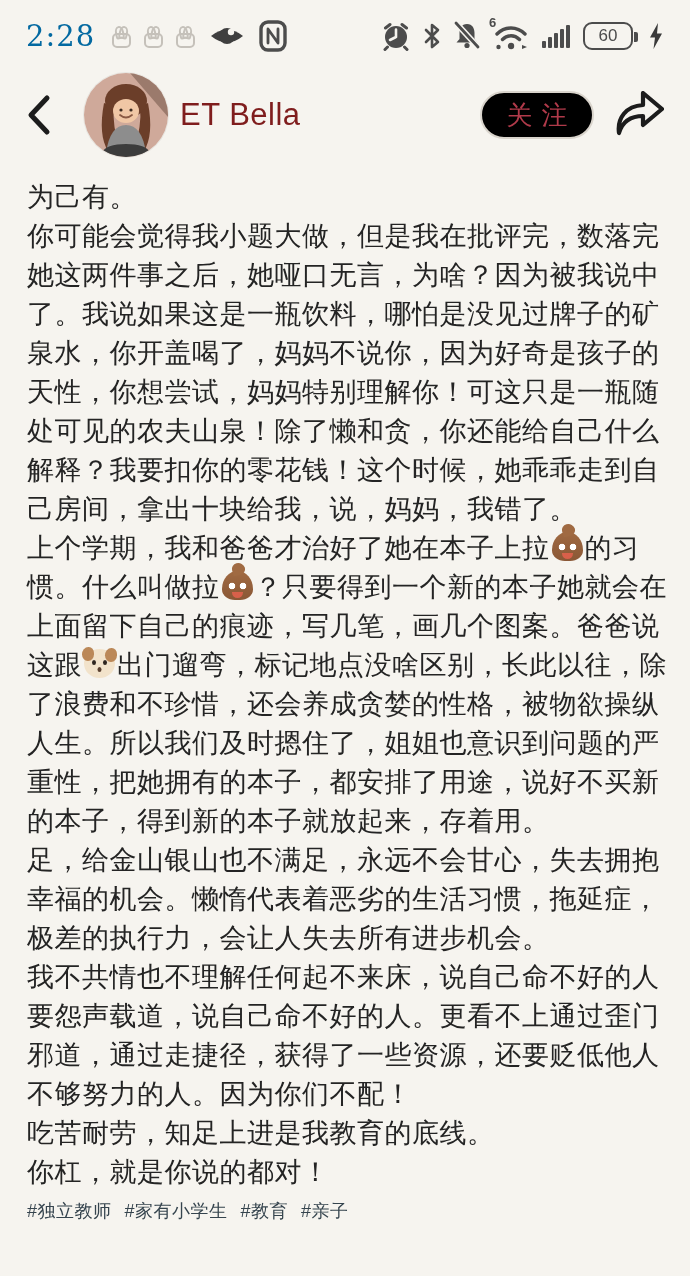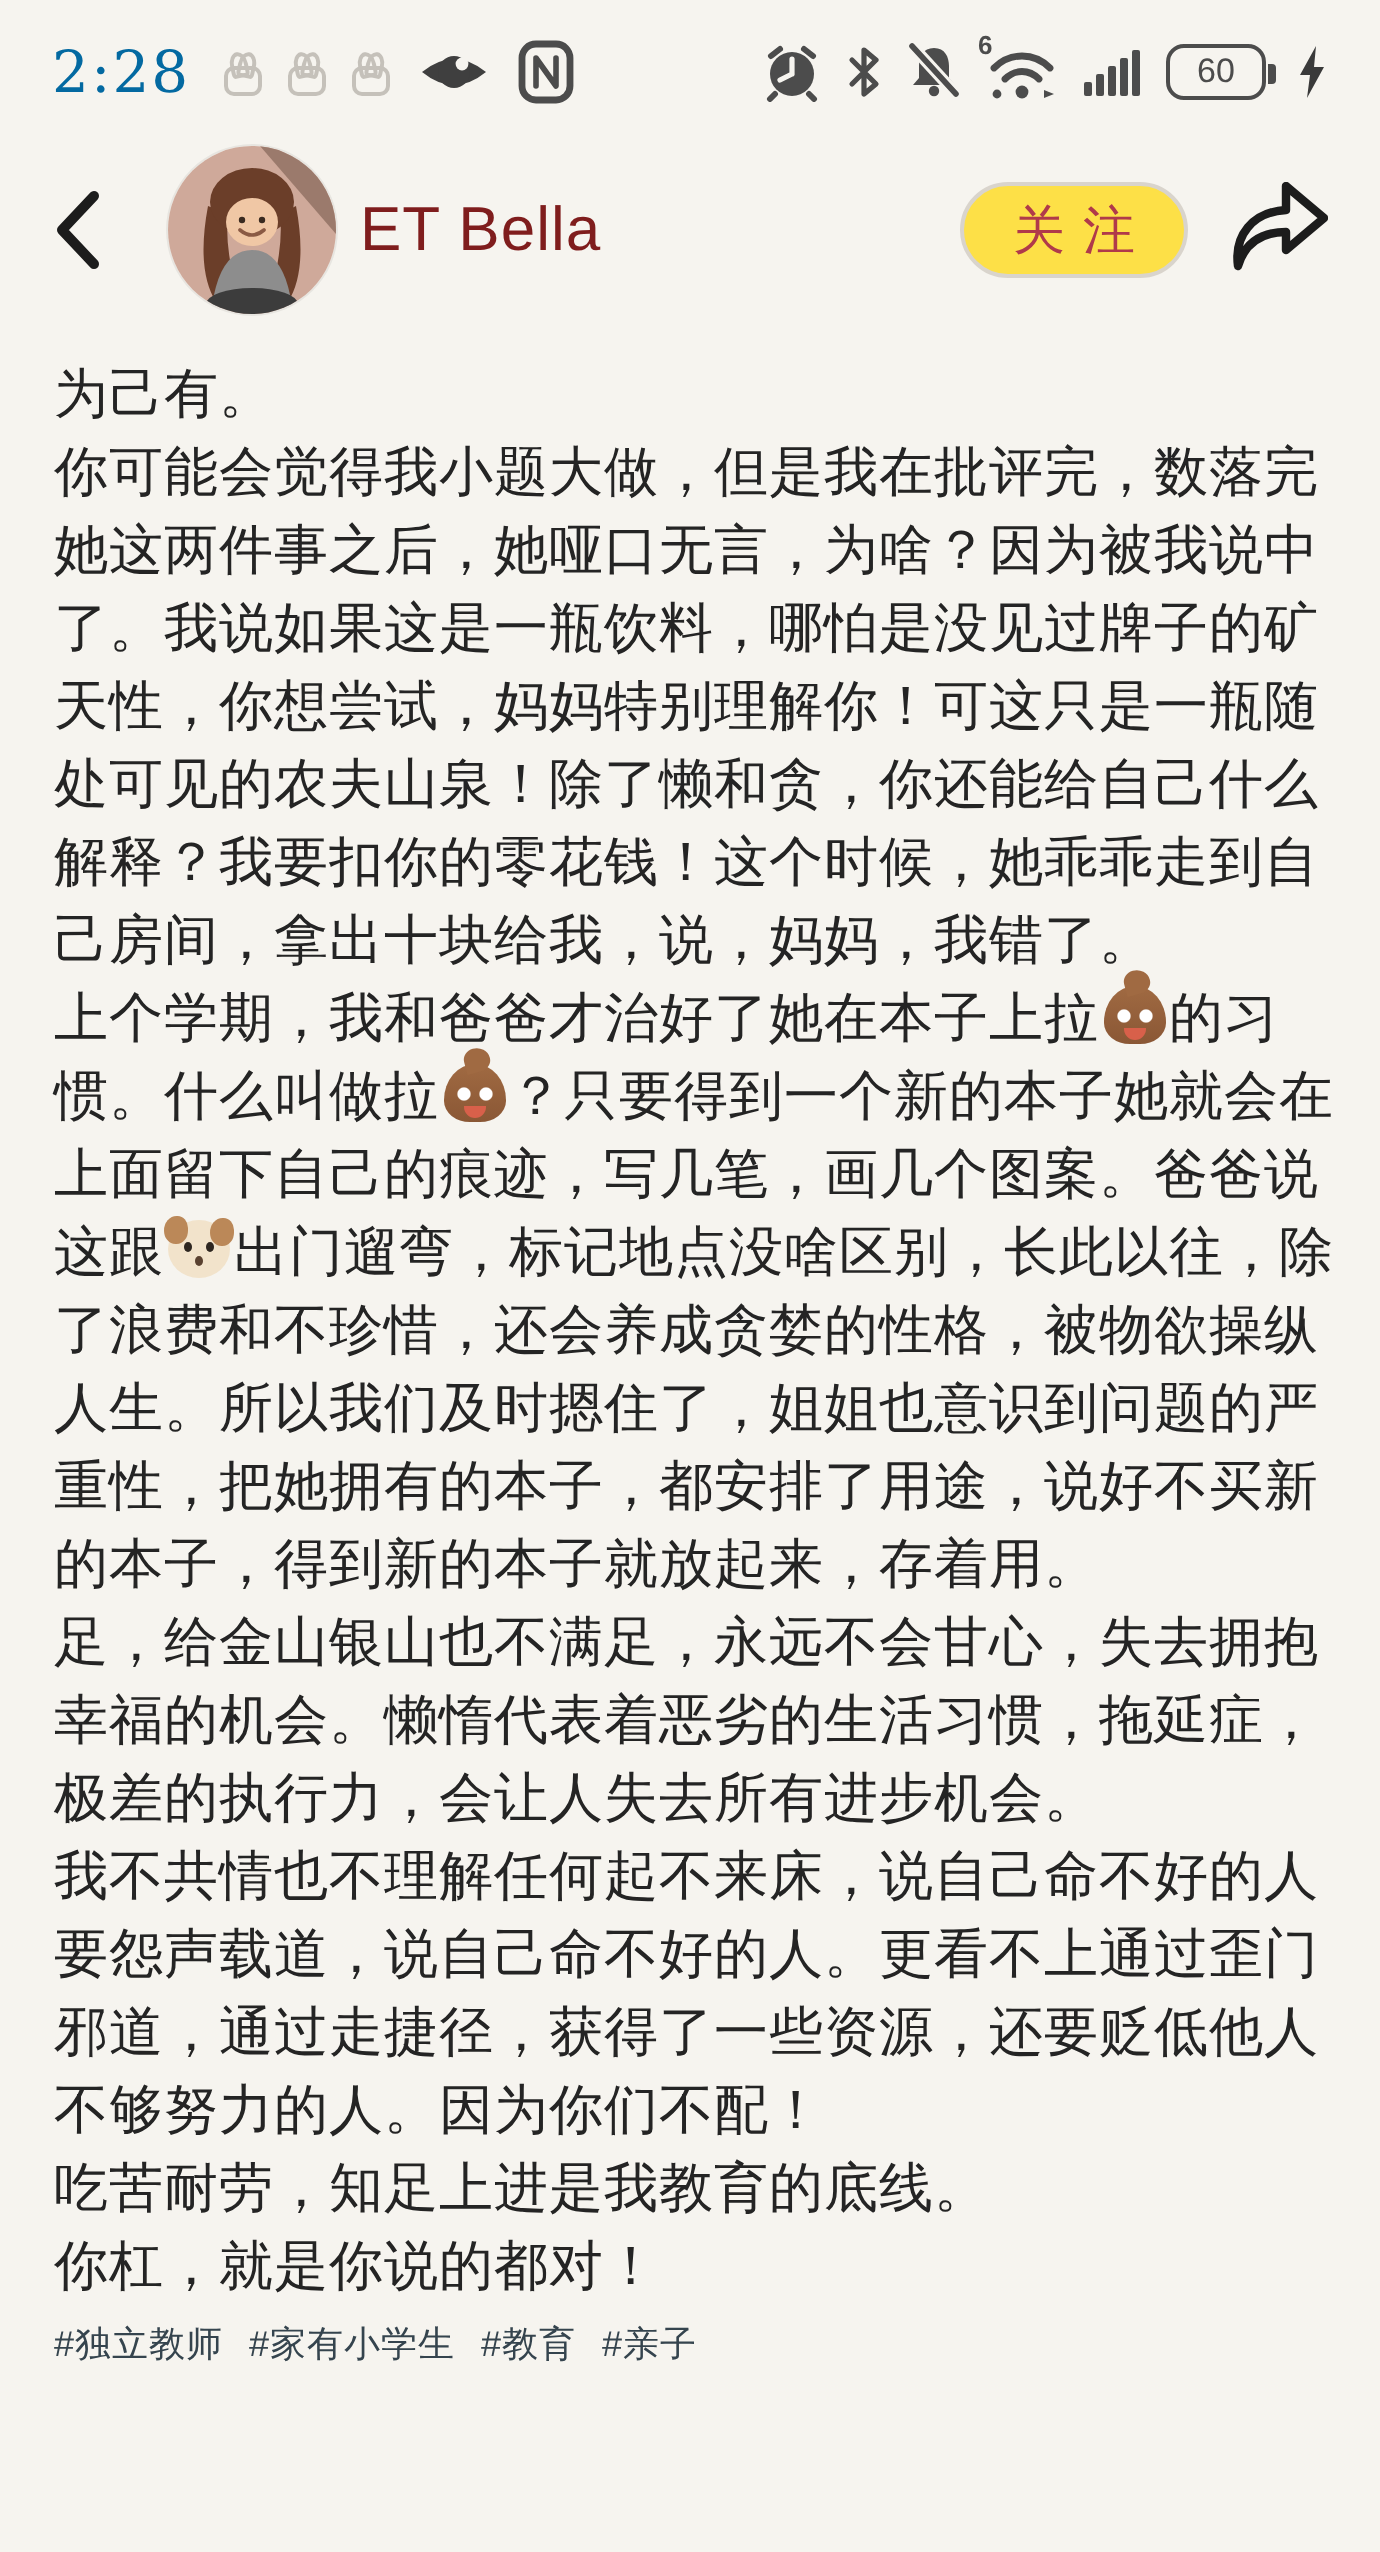--- a/index.html
+++ b/index.html
@@ -58,21 +58,21 @@
   .avatar {
     width:84px; height:84px; border-radius:50%; overflow:hidden;
     margin-left:28px; flex:0 0 auto; cursor:pointer;
     box-shadow:0 0 0 1px rgba(0,0,0,.06);
   }
   .username { font-size:31px; color:#7f1d1d; margin-left:12px; letter-spacing:.5px; }
   .follow-btn {
     margin-left:auto;
     min-width:114px; height:48px;
     border:2px solid #d9d4cc; border-radius:26px;
-    background:#fde047;
+    background:#000000;
     display:flex; align-items:center; justify-content:center;
     font-size:26px; color:#b03a4a;
     letter-spacing:9px; text-indent:9px;
     cursor:pointer;
   }
   .share-btn { margin-left:18px; display:flex; align-items:center; cursor:pointer; }
 
   
   .post-text { padding:14px 27px 0 27px; }
   .text-line {
@@ -218,20 +218,21 @@
       <path d="M31 2 L50 18 L31 34 L31 25 C17 25 10 32 7 42 C5 27 14 15 31 14 Z" fill="none" stroke="#1c1c1c" stroke-width="4.2" stroke-linejoin="round"></path>
     </svg>
   </div>
 </div>
 
 <div class="post-text">
     <div class="text-line">为己有。</div>
     <div class="text-line">你可能会觉得我小题大做，但是我在批评完，数落完</div>
     <div class="text-line">她这两件事之后，她哑口无言，为啥？因为被我说中</div>
     <div class="text-line">了。我说如果这是一瓶饮料，哪怕是没见过牌子的矿</div>
+    <div class="text-line">泉水，你开盖喝了，妈妈不说你，因为好奇是孩子的</div>
     <div class="text-line">天性，你想尝试，妈妈特别理解你！可这只是一瓶随</div>
     <div class="text-line">处可见的农夫山泉！除了懒和贪，你还能给自己什么</div>
     <div class="text-line">解释？我要扣你的零花钱！这个时候，她乖乖走到自</div>
     <div class="text-line">己房间，拿出十块给我，说，妈妈，我错了。</div>
     <div class="text-line">上个学期，我和爸爸才治好了她在本子上拉<span class="emoji emoji-poop"></span>的习</div>
     <div class="text-line">惯。什么叫做拉<span class="emoji emoji-poop"></span>？只要得到一个新的本子她就会在</div>
     <div class="text-line">上面留下自己的痕迹，写几笔，画几个图案。爸爸说</div>
     <div class="text-line">这跟<span class="emoji emoji-dog"></span>出门遛弯，标记地点没啥区别，长此以往，除</div>
     <div class="text-line">了浪费和不珍惜，还会养成贪婪的性格，被物欲操纵</div>
     <div class="text-line">人生。所以我们及时摁住了，姐姐也意识到问题的严</div>

